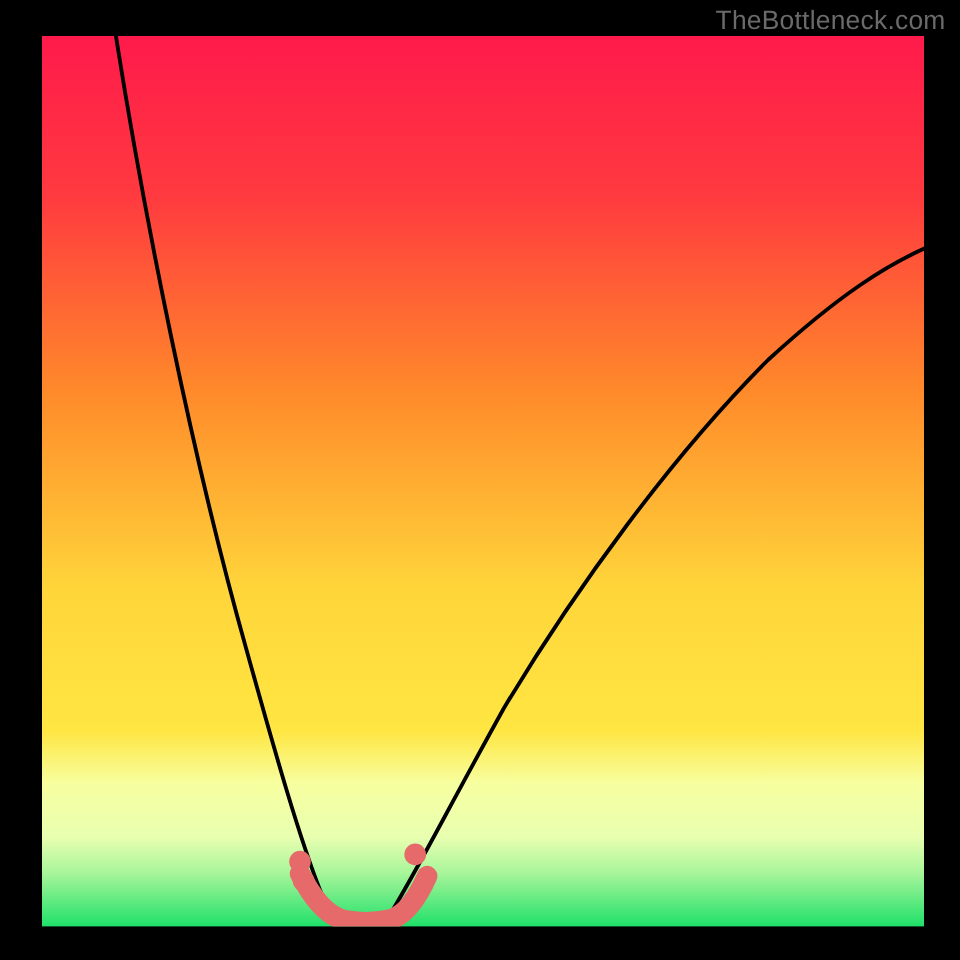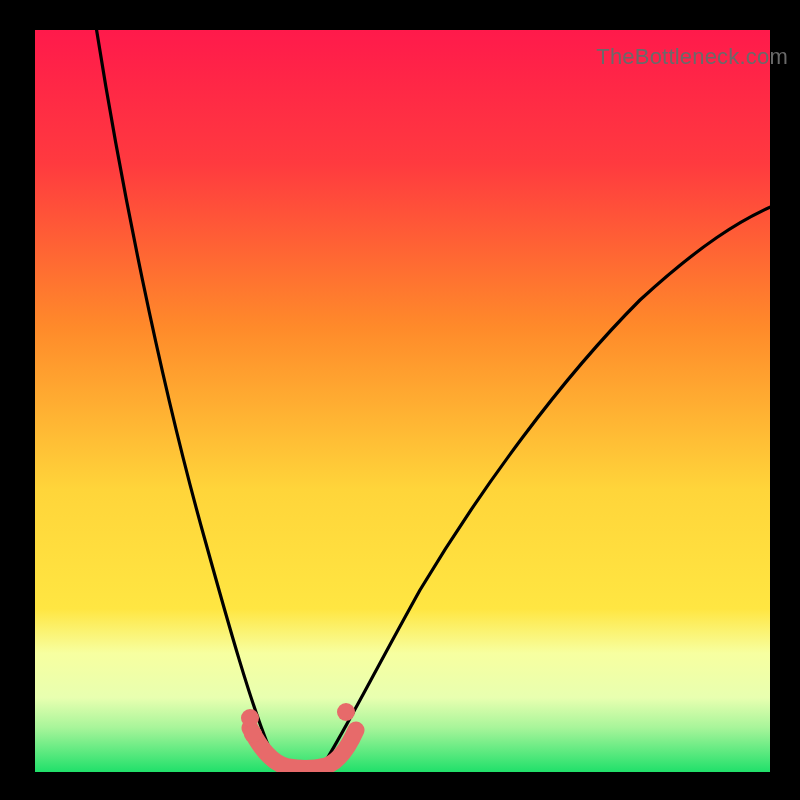--- a/index.html
+++ b/index.html
@@ -20,21 +20,20 @@
     background: #000;
   }
   .watermark {
     position: absolute;
     top: 4px;
     right: 12px;
     color: #6a6a6a;
     font-size: 22px;
     font-weight: 400;
     letter-spacing: 0.2px;
-    margin-top: 40px;
   }
   svg {
     position: absolute;
     top: 0;
     left: 0;
   }
 </style>
 </head>
 <body>
 <div class="frame">

